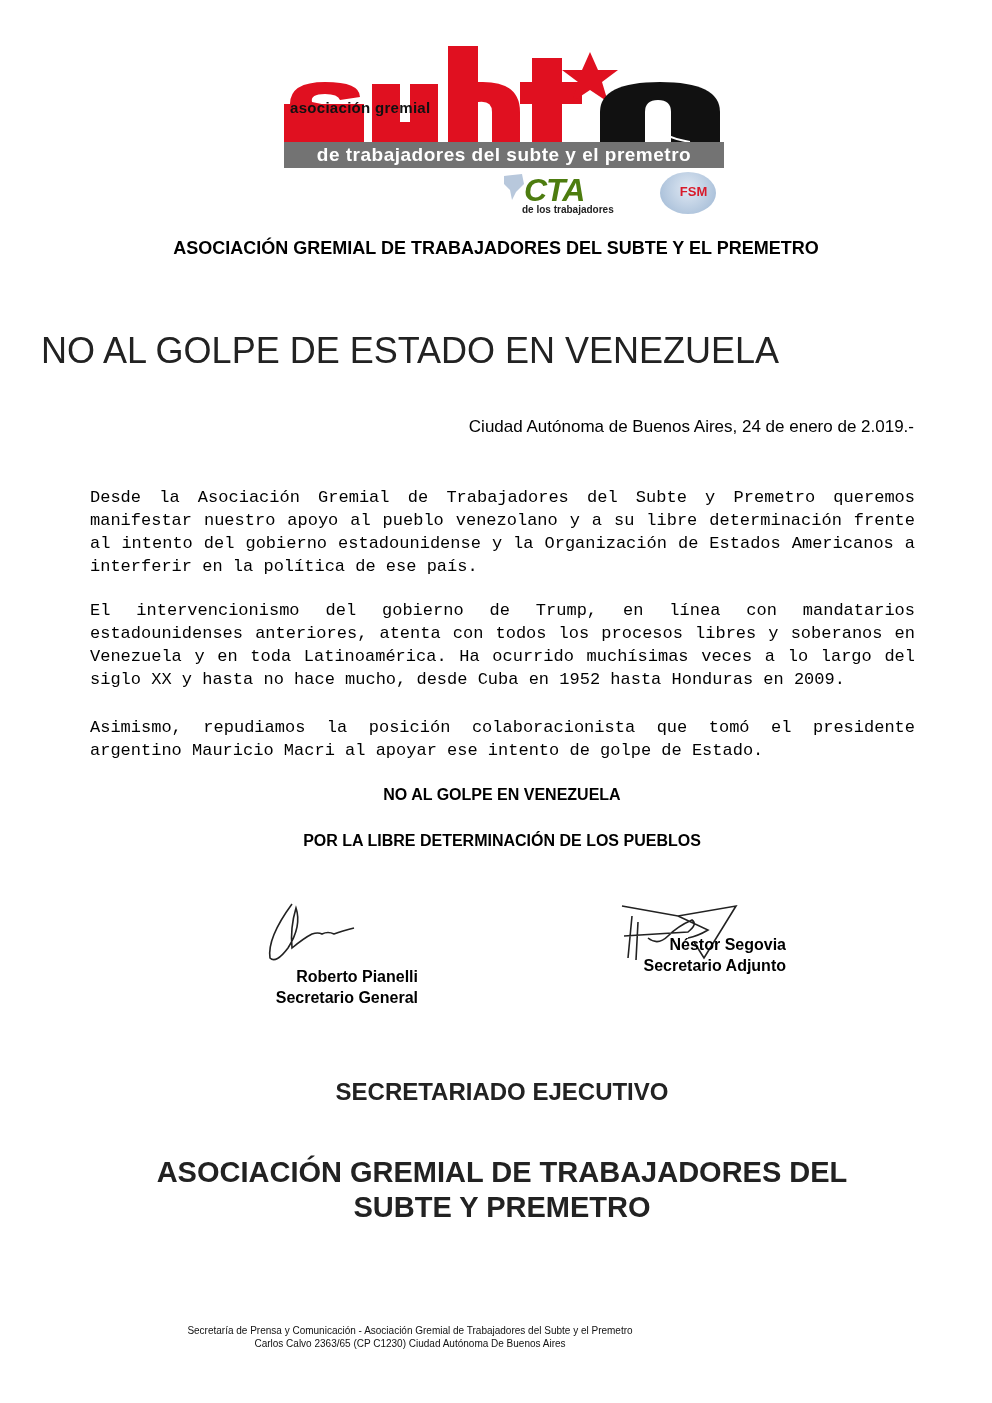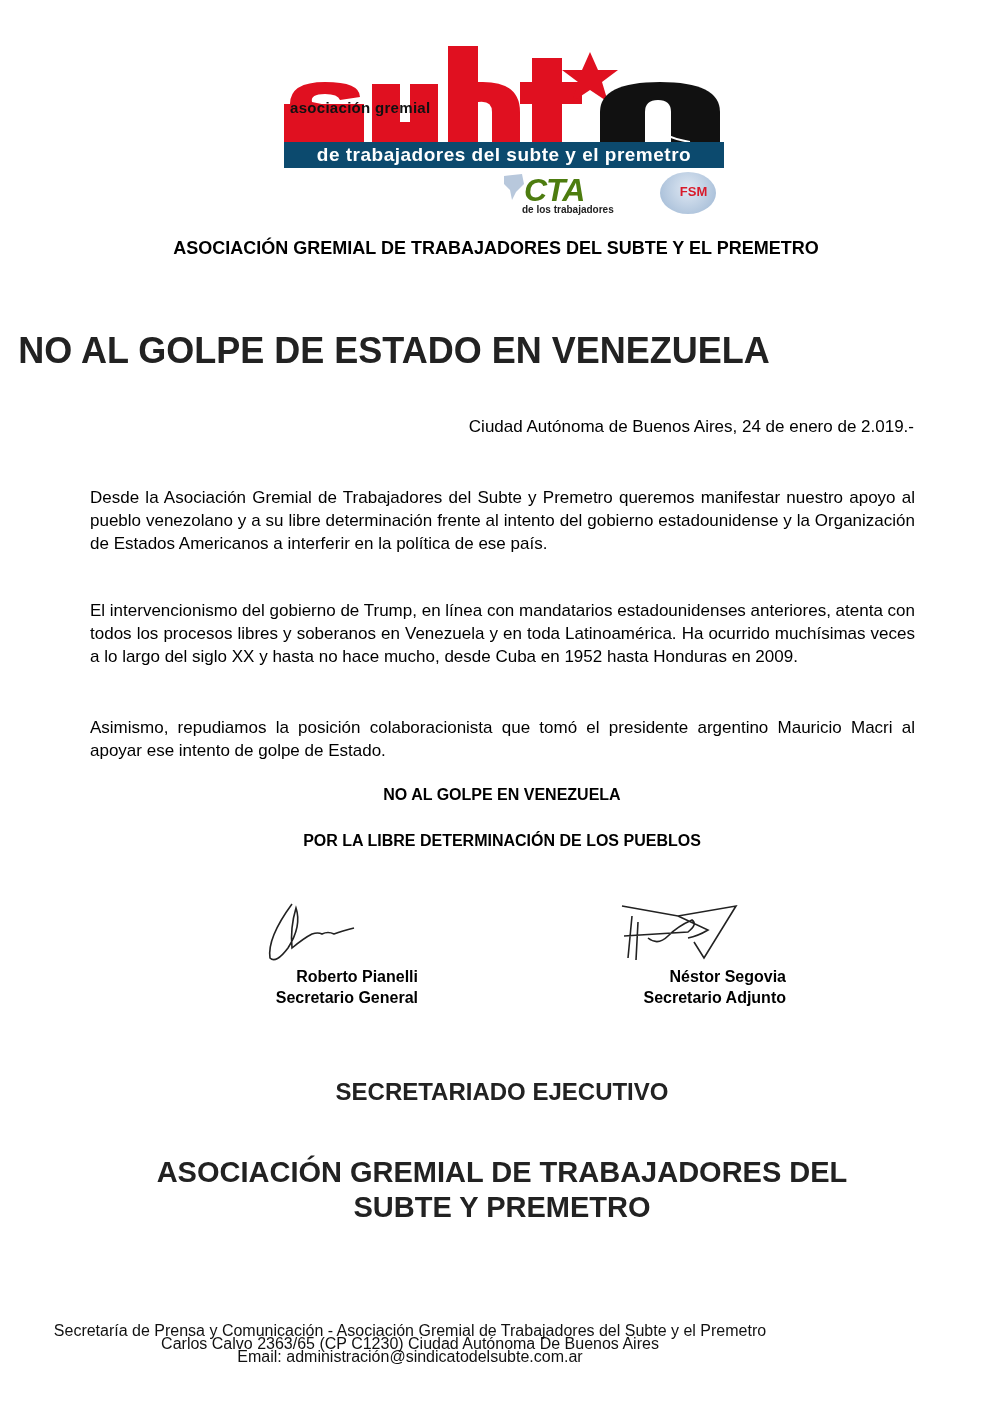--- a/index.html
+++ b/index.html
@@ -1,44 +1,44 @@
 <!DOCTYPE html>
 <html><head>
 <meta charset="utf-8">
 <style>
   html, body { margin: 0; padding: 0; background: #ffffff; }
   body { width: 992px; height: 1403px; position: relative; overflow: hidden; font-family: "Liberation Sans", sans-serif; color: #000; }
   .abs { position: absolute; }
   .logo { left: 280px; top: 42px; width: 445px; height: 175px; }
   .logo .top-text { position: absolute; left: 10px; top: 10px; font-weight: bold; font-size: 15px; color: #111; letter-spacing: 0.3px; margin-top: 47px; }
   .logo .subte { position: absolute; left: 0; top: 0; width: 445px; height: 130px; }
-  .logo .band { position: absolute; left: 4px; top: 100px; width: 440px; height: 26px; background: #0c4a6e; color: #fff; font-weight: bold; font-size: 19px; line-height: 26px; text-align: center; letter-spacing: 0.5px; }
+  .logo .band { position: absolute; left: 4px; top: 100px; width: 440px; height: 26px; background: #737373; color: #fff; font-weight: bold; font-size: 19px; line-height: 26px; text-align: center; letter-spacing: 0.5px; }
   .logo .cta { position: absolute; left: 222px; top: 130px; width: 140px; height: 44px; }
   .logo .cta .cta-word { position: absolute; left: 22px; top: 0; font-style: italic; font-weight: bold; font-size: 32px; color: #4d7c0f; letter-spacing: -1px; }
   .logo .cta .cta-sub { position: absolute; left: 20px; top: 32px; font-size: 10px; font-weight: bold; color: #222; }
   .logo .fsm { position: absolute; left: 380px; top: 130px; width: 56px; height: 42px; border-radius: 50%; background: radial-gradient(circle at 50% 40%, #dfe8f3, #9cb6d3); }
   .logo .fsm span { position: absolute; left: 0; right: 0; top: 12px; text-align: center; color: #d81a2a; font-weight: bold; font-size: 13px; margin-left: 11px; }
   .org-header { left: 0; width: 992px; top: 238px; text-align: center; font-weight: bold; font-size: 18px; }
-  .main-title { left: 0; width: 788px; top: 330px; text-align: center; font-weight: bold; font-size: 36px; color: #222; }
+  .main-title { left: 0; width: 788px; top: 330px; text-align: center; font-weight: normal; font-size: 36px; color: #222; padding-left: 16px; }
   .date { right: 78px; top: 417px; font-size: 17px; }
-  .body-text { left: 90px; width: 825px; font-size: 17px; line-height: 23px; text-align: justify; }
+  .body-text { left: 90px; width: 825px; font-size: 17px; line-height: 23px; text-align: justify; font-family: Liberation Mono, monospace; }
   .p1 { top: 486px; }
   .p2 { top: 599px; }
   .p3 { top: 716px; }
   .slogan { left: 0; width: 1004px; text-align: center; font-weight: bold; font-size: 16px; }
   .s1 { top: 786px; }
   .s2 { top: 832px; }
   .sig { position: absolute; text-align: right; font-weight: bold; font-size: 16px; line-height: 21px; }
   .sig1 { left: 218px; width: 200px; top: 966px; }
-  .sig2 { left: 586px; width: 200px; top: 966px; }
+  .sig2 { left: 586px; width: 200px; top: 934px; }
   .sigsvg1 { left: 262px; top: 898px; width: 100px; height: 68px; }
   .sigsvg2 { left: 618px; top: 902px; width: 125px; height: 62px; }
   .sec-title { left: 0; width: 1004px; top: 1078px; text-align: center; font-weight: bold; font-size: 24px; color: #222; }
   .assoc-title { left: 0; width: 1004px; top: 1143px; text-align: center; font-weight: bold; font-size: 29px; line-height: 35px; color: #222; }
-  .footer { left: 0; width: 820px; top: 1324px; text-align: center; font-size: 16px; line-height: 13px; color: #111; }
+  .footer { left: 0; width: 820px; top: 1324px; text-align: center; font-size: 10px; line-height: 13px; color: #111; }
 </style>
 </head>
 <body>
 
 <div class="abs logo">
   <svg class="subte" viewBox="0 0 445 130">
 
     <rect x="4" y="62" width="80" height="40" fill="#e01020"></rect>
     <path d="M10 62 Q10 40 45 40 Q80 40 80 55 L60 58 Q58 52 45 52 Q30 52 32 60 L80 70 L80 100 L4 100 Z" fill="#e01020"></path>
     <rect x="92" y="42" width="28" height="60" fill="#e01020"></rect>
@@ -98,14 +98,13 @@
 </div>
 
 <div class="abs sec-title">SECRETARIADO EJECUTIVO</div>
 <div class="abs assoc-title">
   <div style="width:720px;margin:12px auto;">ASOCIACIÓN GREMIAL DE TRABAJADORES DEL SUBTE Y PREMETRO</div>
 </div>
 
 <div class="abs footer">
   <div>Secretaría de Prensa y Comunicación - Asociación Gremial de Trabajadores del Subte y el Premetro</div>
   <div>Carlos Calvo 2363/65 (CP C1230) Ciudad Autónoma De Buenos Aires</div>
-  <div>Email: administración@sindicatodelsubte.com.ar</div>
 </div>
 
 </body></html>

